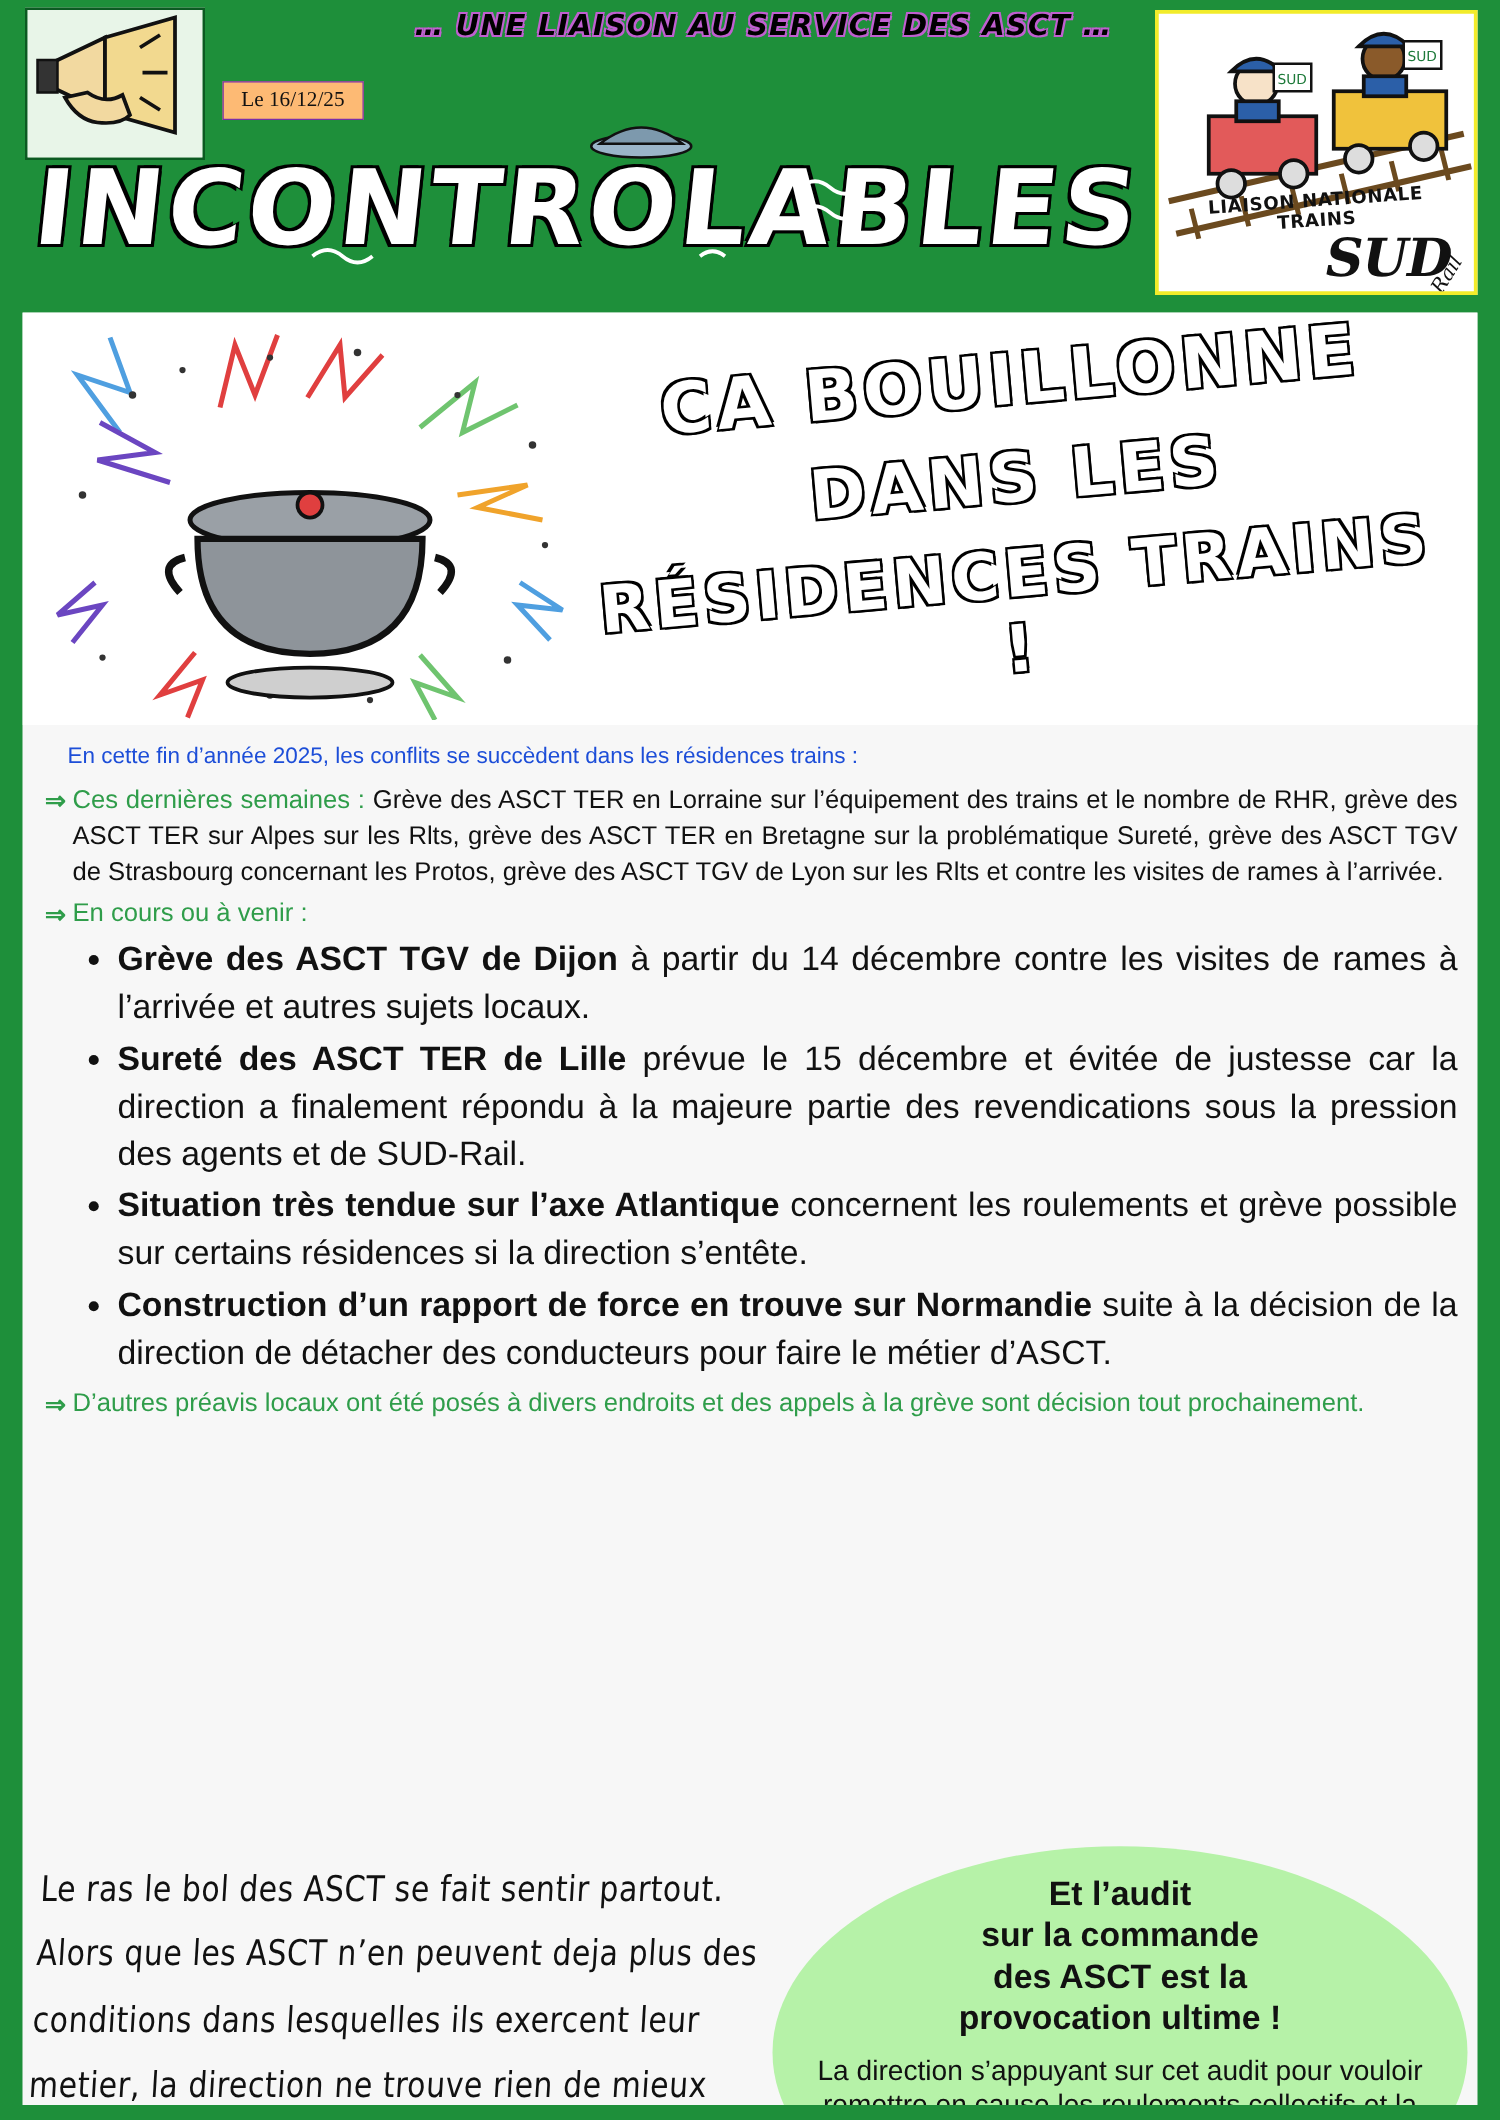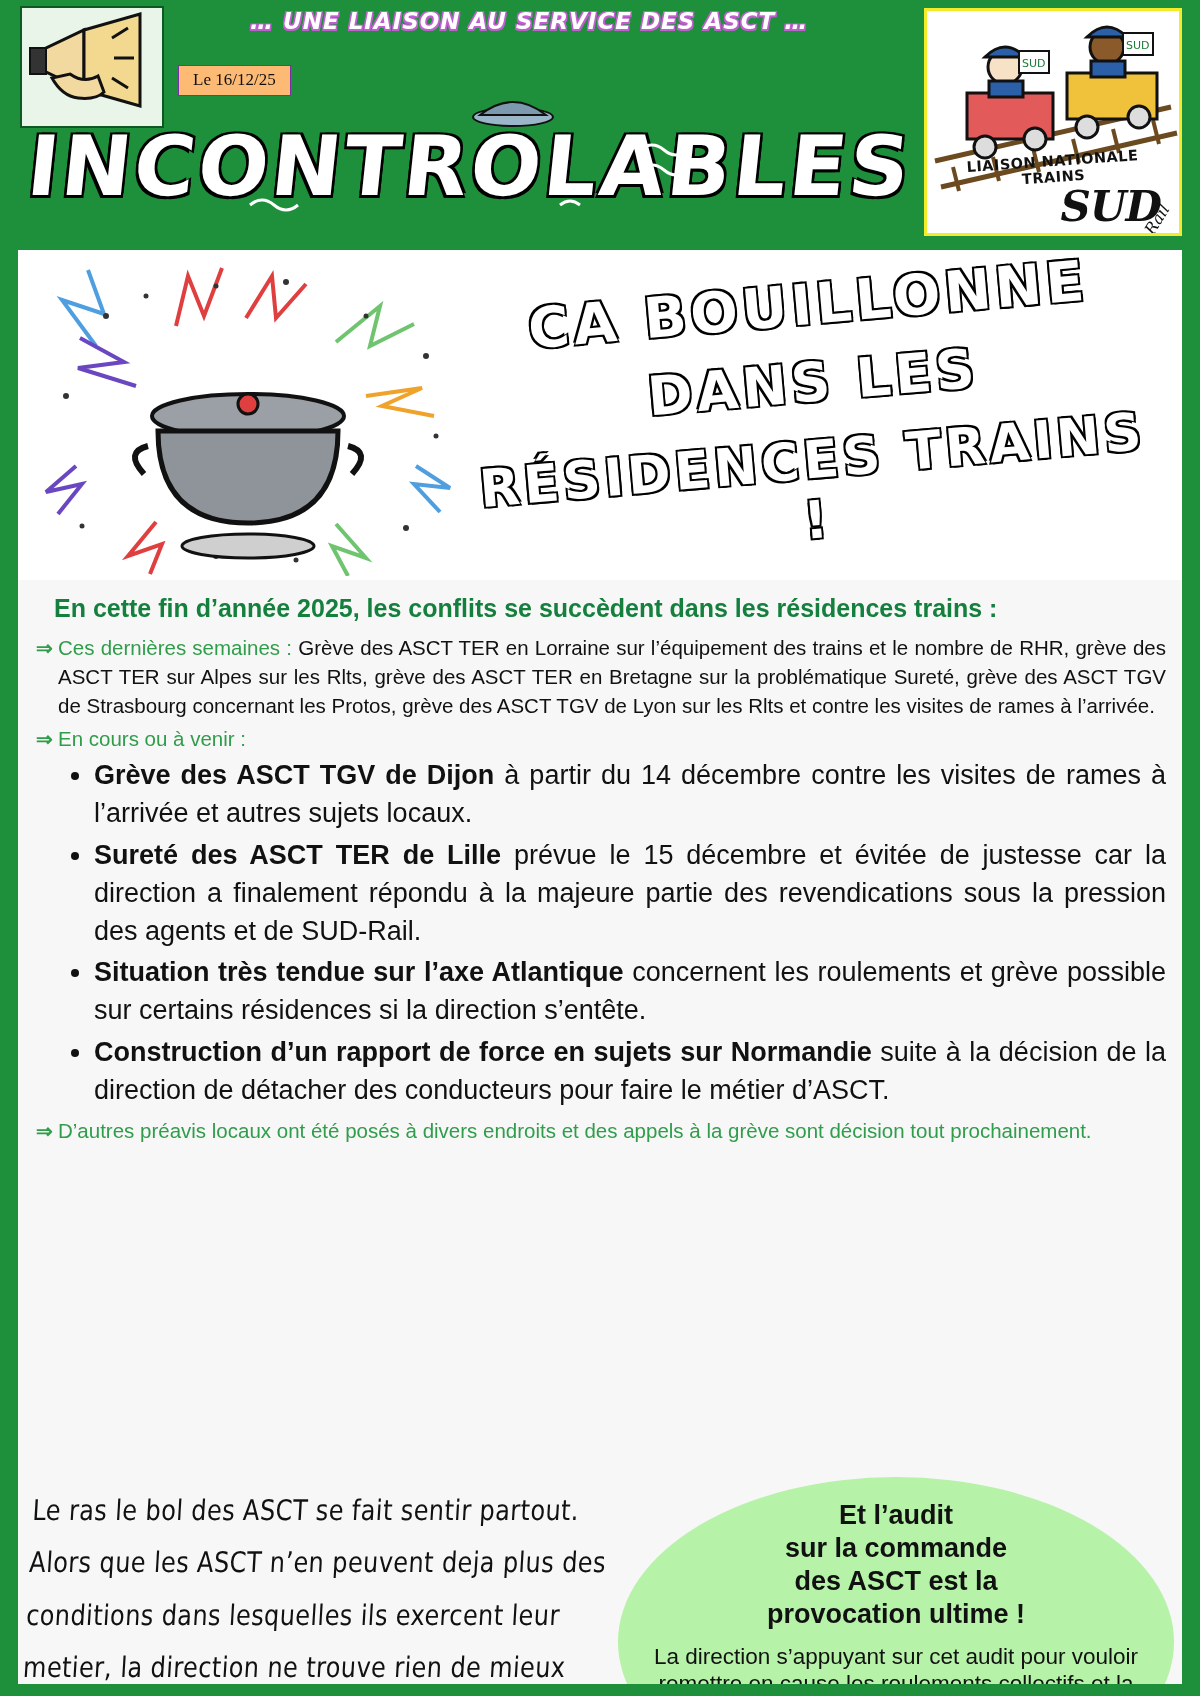--- a/index.html
+++ b/index.html
@@ -41,27 +41,27 @@
     background: #dff3df;
     border: 2px solid #0c5a22;
     overflow: hidden;
   }
   .megaphone-box svg { display:block; }
 
   .tagline {
     position: absolute;
     left: 250px; top: 8px;
     width: 640px;
-    text-align: left;
+    text-align: right;
     font-family: "DejaVu Sans", sans-serif;
     font-style: italic;
     font-weight: bold;
     font-size: 23px;
     letter-spacing: 1px;
-    color: #ffffff;
+    color: #000000;
     text-shadow:
       -1.5px -1.5px 0 #c05fd0, 1.5px -1.5px 0 #c05fd0,
       -1.5px 1.5px 0 #c05fd0, 1.5px 1.5px 0 #c05fd0;
   }
 
   .date-box {
     position: absolute;
     left: 178px; top: 65px;
     padding: 4px 14px 5px 14px;
     background: #fdba74;
@@ -175,23 +175,23 @@
 
   
   .article {
     position: absolute;
     left: 0; top: 330px;
     width: 1164px;
     padding: 0 16px 0 18px;
     box-sizing: border-box;
   }
   .lead {
-    color: #15803d;
-    font-weight: bold;
-    font-size: 25px;
+    color: #1d4ed8;
+    font-weight: normal;
+    font-size: 18px;
     margin: 14px 0 10px 18px;
   }
   .bullet-row {
     display: flex;
     margin: 0 0 4px 0;
   }
   .arrow {
     color: #2f9d4a;
     font-size: 20px;
     font-weight: bold;
@@ -408,21 +408,21 @@
 
       <div class="bullet-row">
         <div class="arrow">⇒</div>
         <div class="btext"><span class="green">En cours ou à venir :</span></div>
       </div>
 
       <ul class="sublist">
         <li><b>Grève des ASCT TGV de Dijon</b><span> à partir du 14 décembre contre les visites de rames à l’arrivée et autres sujets locaux.</span></li>
         <li><b>Sureté des ASCT TER de Lille</b><span> prévue le 15 décembre et évitée de justesse car la direction a finalement répondu à la majeure partie des revendications sous la pression des agents et de SUD-Rail.</span></li>
         <li><b>Situation très tendue sur l’axe Atlantique</b><span> concernent les roulements et grève possible sur certains résidences si la direction s’entête.</span></li>
-        <li><b>Construction d’un rapport de force en sujets sur Normandie</b><span> suite à la décision de la direction de détacher des conducteurs pour faire le métier d’ASCT.</span></li>
+        <li><b>Construction d’un rapport de force en trouve sur Normandie</b><span> suite à la décision de la direction de détacher des conducteurs pour faire le métier d’ASCT.</span></li>
       </ul>
 
       <div class="bullet-row">
         <div class="arrow">⇒</div>
         <div class="btext green">D’autres préavis locaux ont été posés à divers endroits et des appels à la grève sont décision tout prochainement.</div>
       </div>
     </div>
 
     <div class="bottom">
       <div class="handwritten">Le ras le bol des ASCT se fait sentir partout. Alors que les ASCT n’en peuvent deja plus des conditions dans lesquelles ils exercent leur metier, la direction ne trouve rien de mieux que d’en rajouter des couches en augmentant encore la productivite, et en leur imposant de plus en plus de missions.</div>

